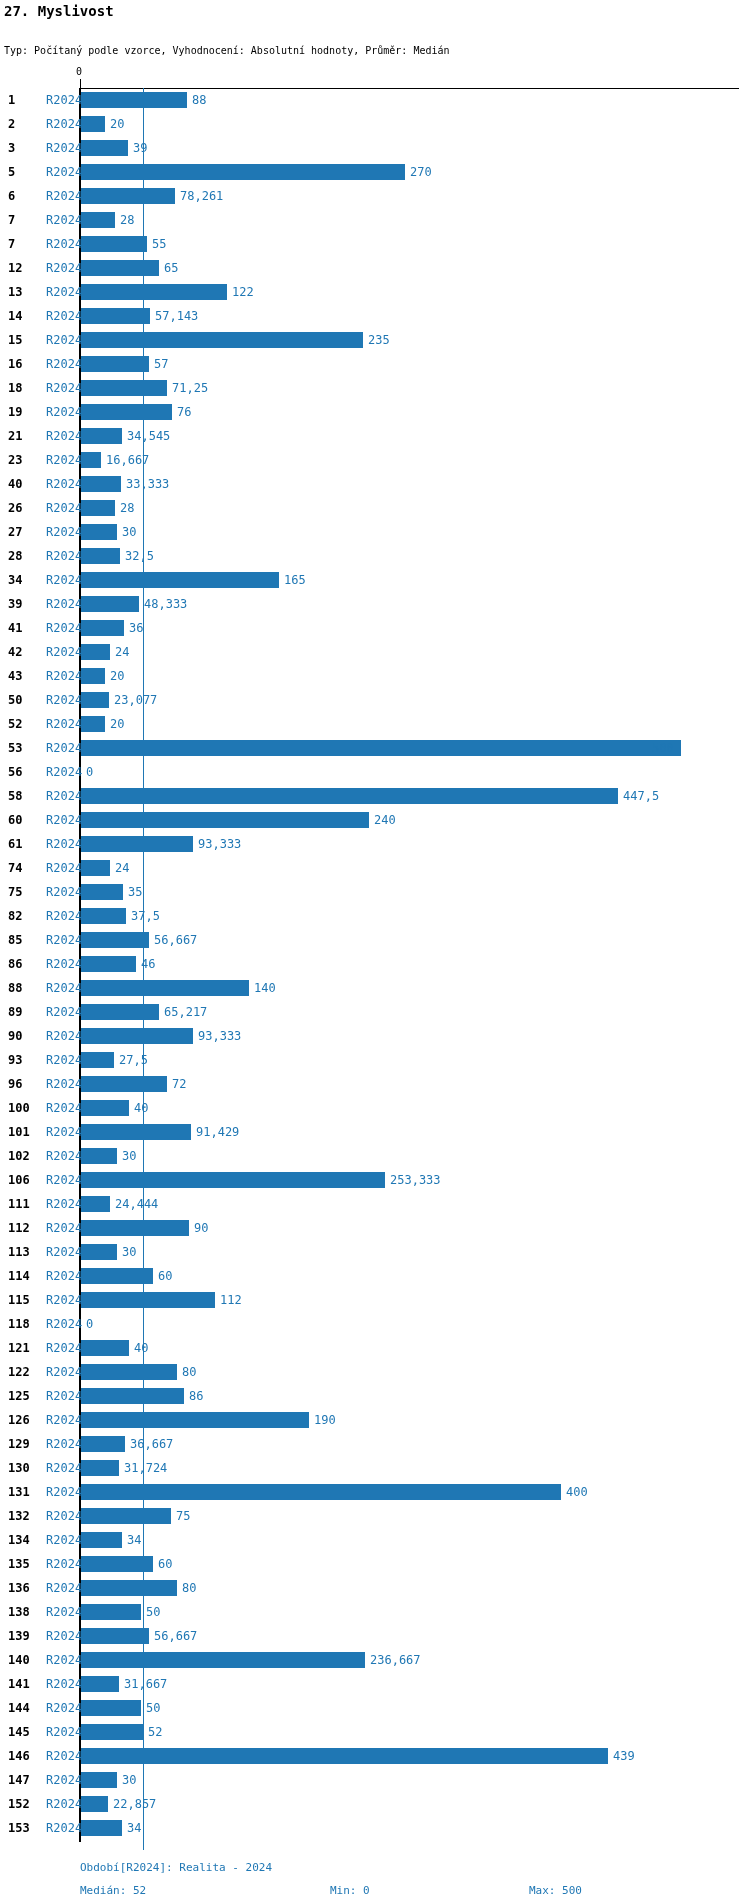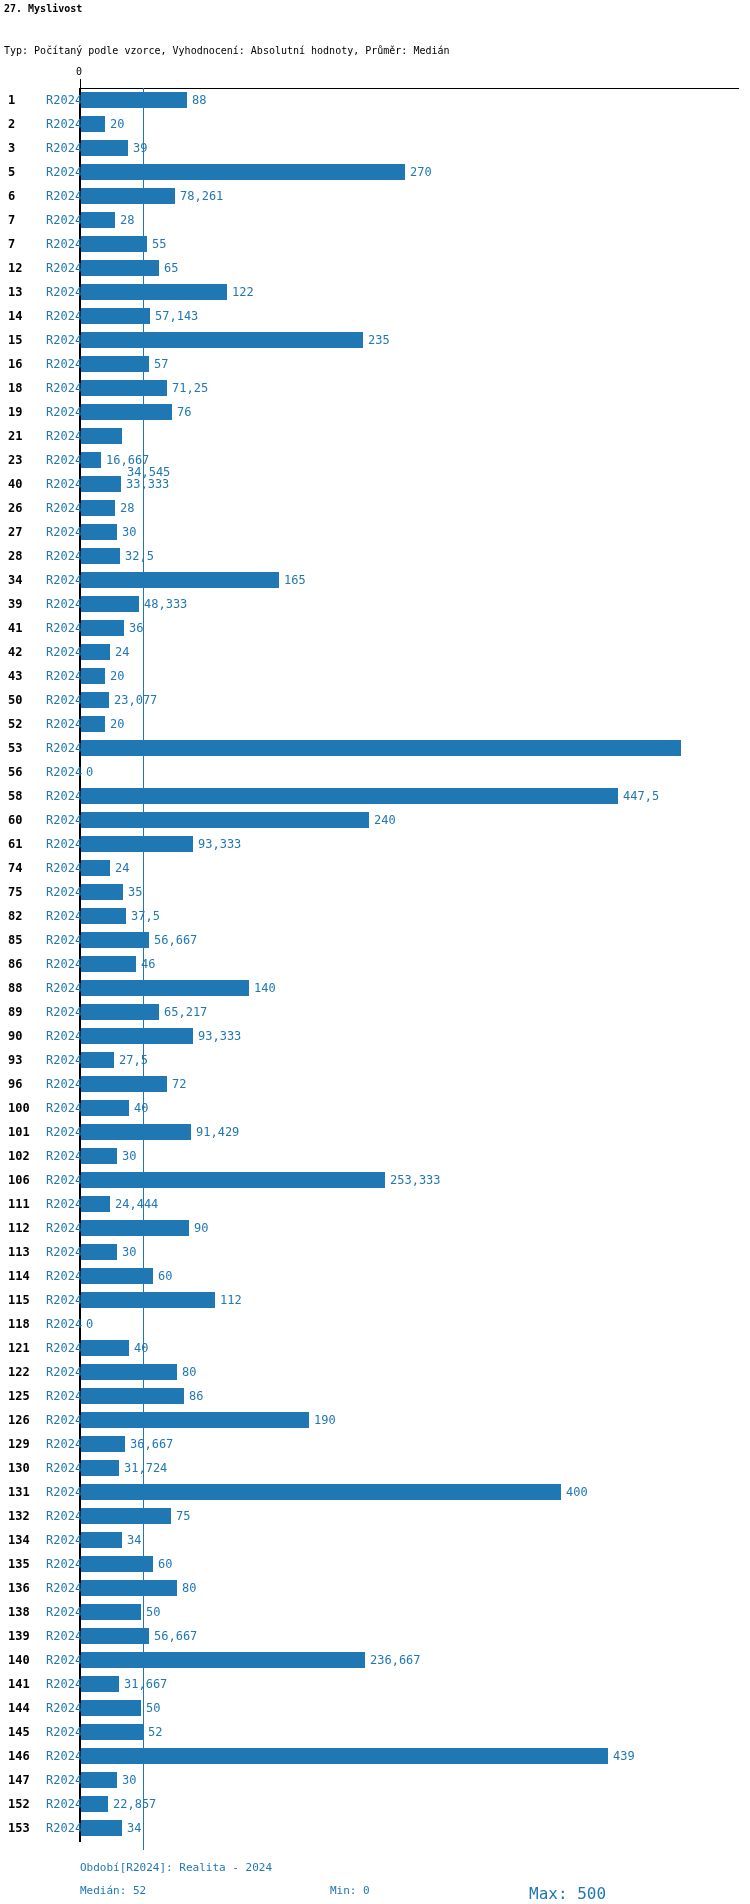--- a/index.html
+++ b/index.html
@@ -10,21 +10,21 @@
   }
   #page {
     position: relative;
     width: 750px;
     height: 1904px;
     background: #ffffff;
     overflow: hidden;
   }
   .title1 {
     position: absolute; left: 4px; top: 3px;
-    font-size: 10px; font-weight: bold; color: #000;
+    font-size: 14px; font-weight: bold; color: #000;
     white-space: nowrap;
   }
   .title2 {
     position: absolute; left: 4px; top: 23px;
     font-size: 13px; font-weight: bold; color: #000;
     white-space: nowrap;
   }
   .subtitle {
     position: absolute; left: 4px; top: 45px;
     font-size: 10px; font-weight: normal; color: #000;
@@ -84,21 +84,21 @@
   .footer-median {
     position: absolute; left: 80px; top: 1884px;
     font-size: 11px; color: #1f77b4; white-space: nowrap;
   }
   .footer-min {
     position: absolute; left: 330px; top: 1884px;
     font-size: 11px; color: #1f77b4; white-space: nowrap;
   }
   .footer-max {
     position: absolute; left: 529px; top: 1884px;
-    font-size: 16px; color: #1f77b4; white-space: nowrap;
+    font-size: 11px; color: #1f77b4; white-space: nowrap;
   }
 </style>
 </head>
 <body>
 
 <div id="page">
 
   <div class="title1">27. Myslivost</div>
   <div class="subtitle">Typ: Počítaný podle vzorce, Vyhodnocení: Absolutní hodnoty, Průměr: Medián</div>
 
@@ -204,21 +204,21 @@
       <span class="row-num">19</span>
       <span class="series-label">R2024</span>
       <div class="bar" style="width: 91px; background: rgb(31, 119, 180);"></div>
       <span class="value-label" style="left: 177px;">76</span>
     </div>
 
     <div class="chart-row">
       <span class="row-num">21</span>
       <span class="series-label">R2024</span>
       <div class="bar" style="width: 41px; background: rgb(31, 119, 180);"></div>
-      <span class="value-label" style="left: 127px; margin-top: 36px;">34,545</span>
+      <span class="value-label" style="left: 127px;">34,545</span>
     </div>
 
     <div class="chart-row">
       <span class="row-num">23</span>
       <span class="series-label">R2024</span>
       <div class="bar" style="width: 20px; background: rgb(31, 119, 180);"></div>
       <span class="value-label" style="left: 106px;">16,667</span>
     </div>
 
     <div class="chart-row">

